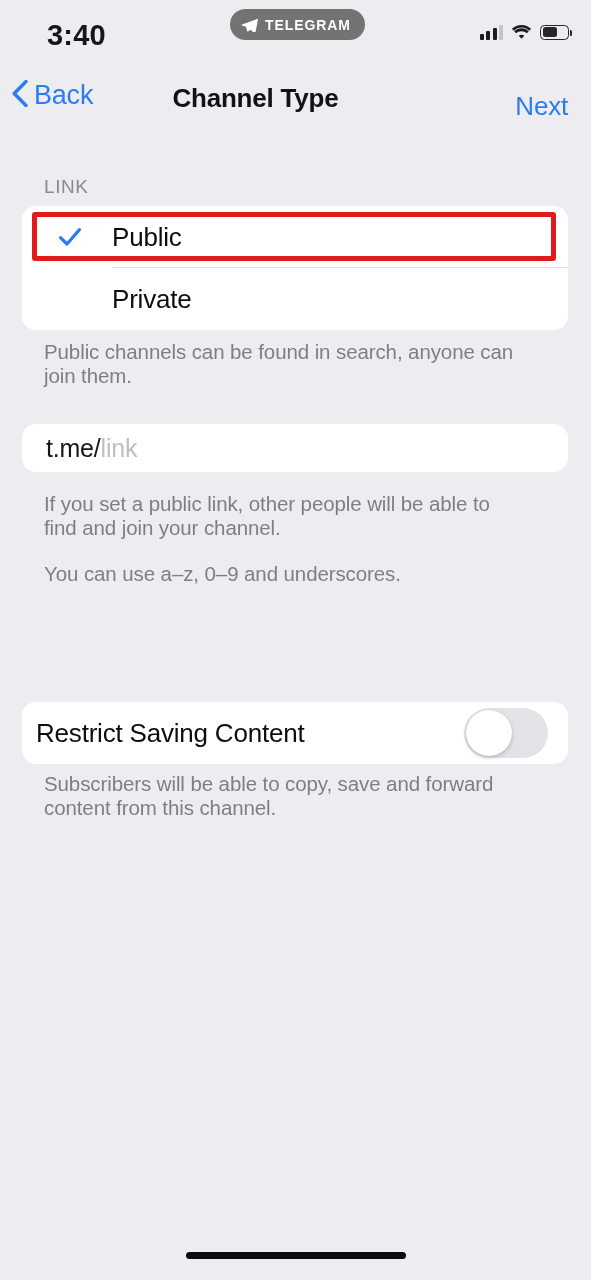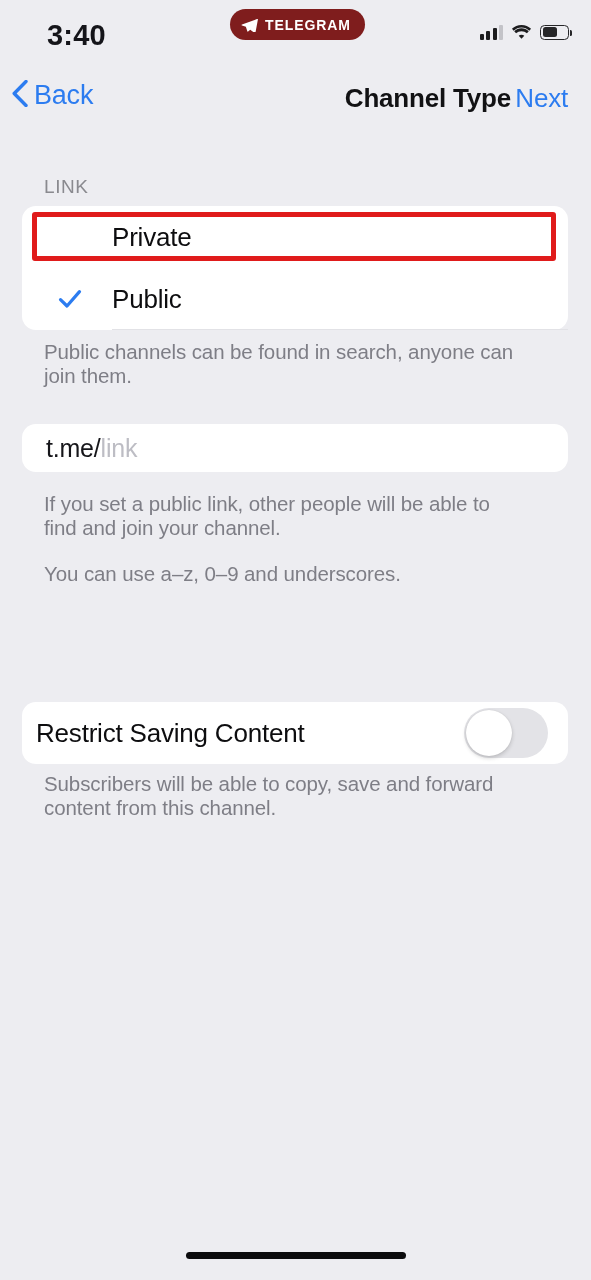--- a/index.html
+++ b/index.html
@@ -17,21 +17,21 @@
     position:absolute; top:0; left:0; width:591px; height:66px;
   }
   .sb-time {
     position:absolute; left:47px; top:19px;
     font-size:29px; font-weight:bold; color:#15151a;
     letter-spacing:0.2px;
   }
   .tg-pill {
     position:absolute; left:230px; top:9px;
     height:31px; padding:0 14px 0 11px;
-    background:#7f1d1d; border-radius:16px;
+    background:#737373; border-radius:16px;
     display:flex; align-items:center; gap:7px;
   }
   .tg-pill .plane { width:17px; height:14px; display:block; }
   .tg-pill .pill-label {
     color:#ffffff; font-size:14px; font-weight:bold; letter-spacing:0.9px;
   }
   .sb-right {
     position:absolute; right:22px; top:24px;
     display:flex; align-items:center; gap:8px;
   }
@@ -58,25 +58,25 @@
   
   .navbar { position:absolute; top:66px; left:0; width:591px; height:66px; }
   .nav-back {
     position:absolute; left:12px; top:14px;
     display:flex; align-items:flex-start; gap:6px; cursor:pointer;
   }
   .chev { width:16px; height:27px; display:block; }
   .nav-back-label { color:#2c7cf0; font-size:27px; letter-spacing:-0.2px; }
   .nav-title {
     position:absolute; left:0; width:511px; top:17px;
-    text-align:right; font-size:26px; font-weight:bold; color:#121214;
+    text-align:center; font-size:26px; font-weight:bold; color:#121214;
     letter-spacing:-0.2px;
   }
   .nav-next {
-    position:absolute; right:23px; top:17px;
+    position:absolute; right:23px; top:25px;
     color:#2c7cf0; font-size:26px; cursor:pointer; letter-spacing:-0.2px;
   }
 
   
   .sec-header {
     position:absolute; left:44px;
     font-size:19px; color:#8a8a8f; letter-spacing:0.6px;
   }
   .card {
     position:absolute; left:22px; width:546px;
@@ -175,29 +175,29 @@
     </div>
     <div class="nav-title">Channel Type</div>
     <div class="nav-next">Next</div>
   </div>
 
   <div class="sec-header" style="top:176px;">LINK</div>
 
   <div class="card" style="top:206px; height:124px;">
 
     <div class="row opt">
-      <span class="row-label">Private</span>
-    </div>
-
-    <div class="row opt">
       <svg class="check" viewBox="0 0 24 24">
         <path d="M2.5 12.6 9 19 21.5 4.6" fill="none" stroke="#2c7cf0" stroke-width="3.2" stroke-linecap="round" stroke-linejoin="round"></path>
       </svg>
       <span class="row-label">Public</span>
       <span class="divider" style="bottom:0;"></span>
+    </div>
+
+    <div class="row opt">
+      <span class="row-label">Private</span>
     </div>
   </div>
 
   <div class="footnote" style="top:340px;">Public channels can be found in search, anyone can join them.</div>
 
   <div class="link-field">
     <span class="link-prefix">t.me/</span>
     <span class="link-placeholder">link</span>
   </div>
 

